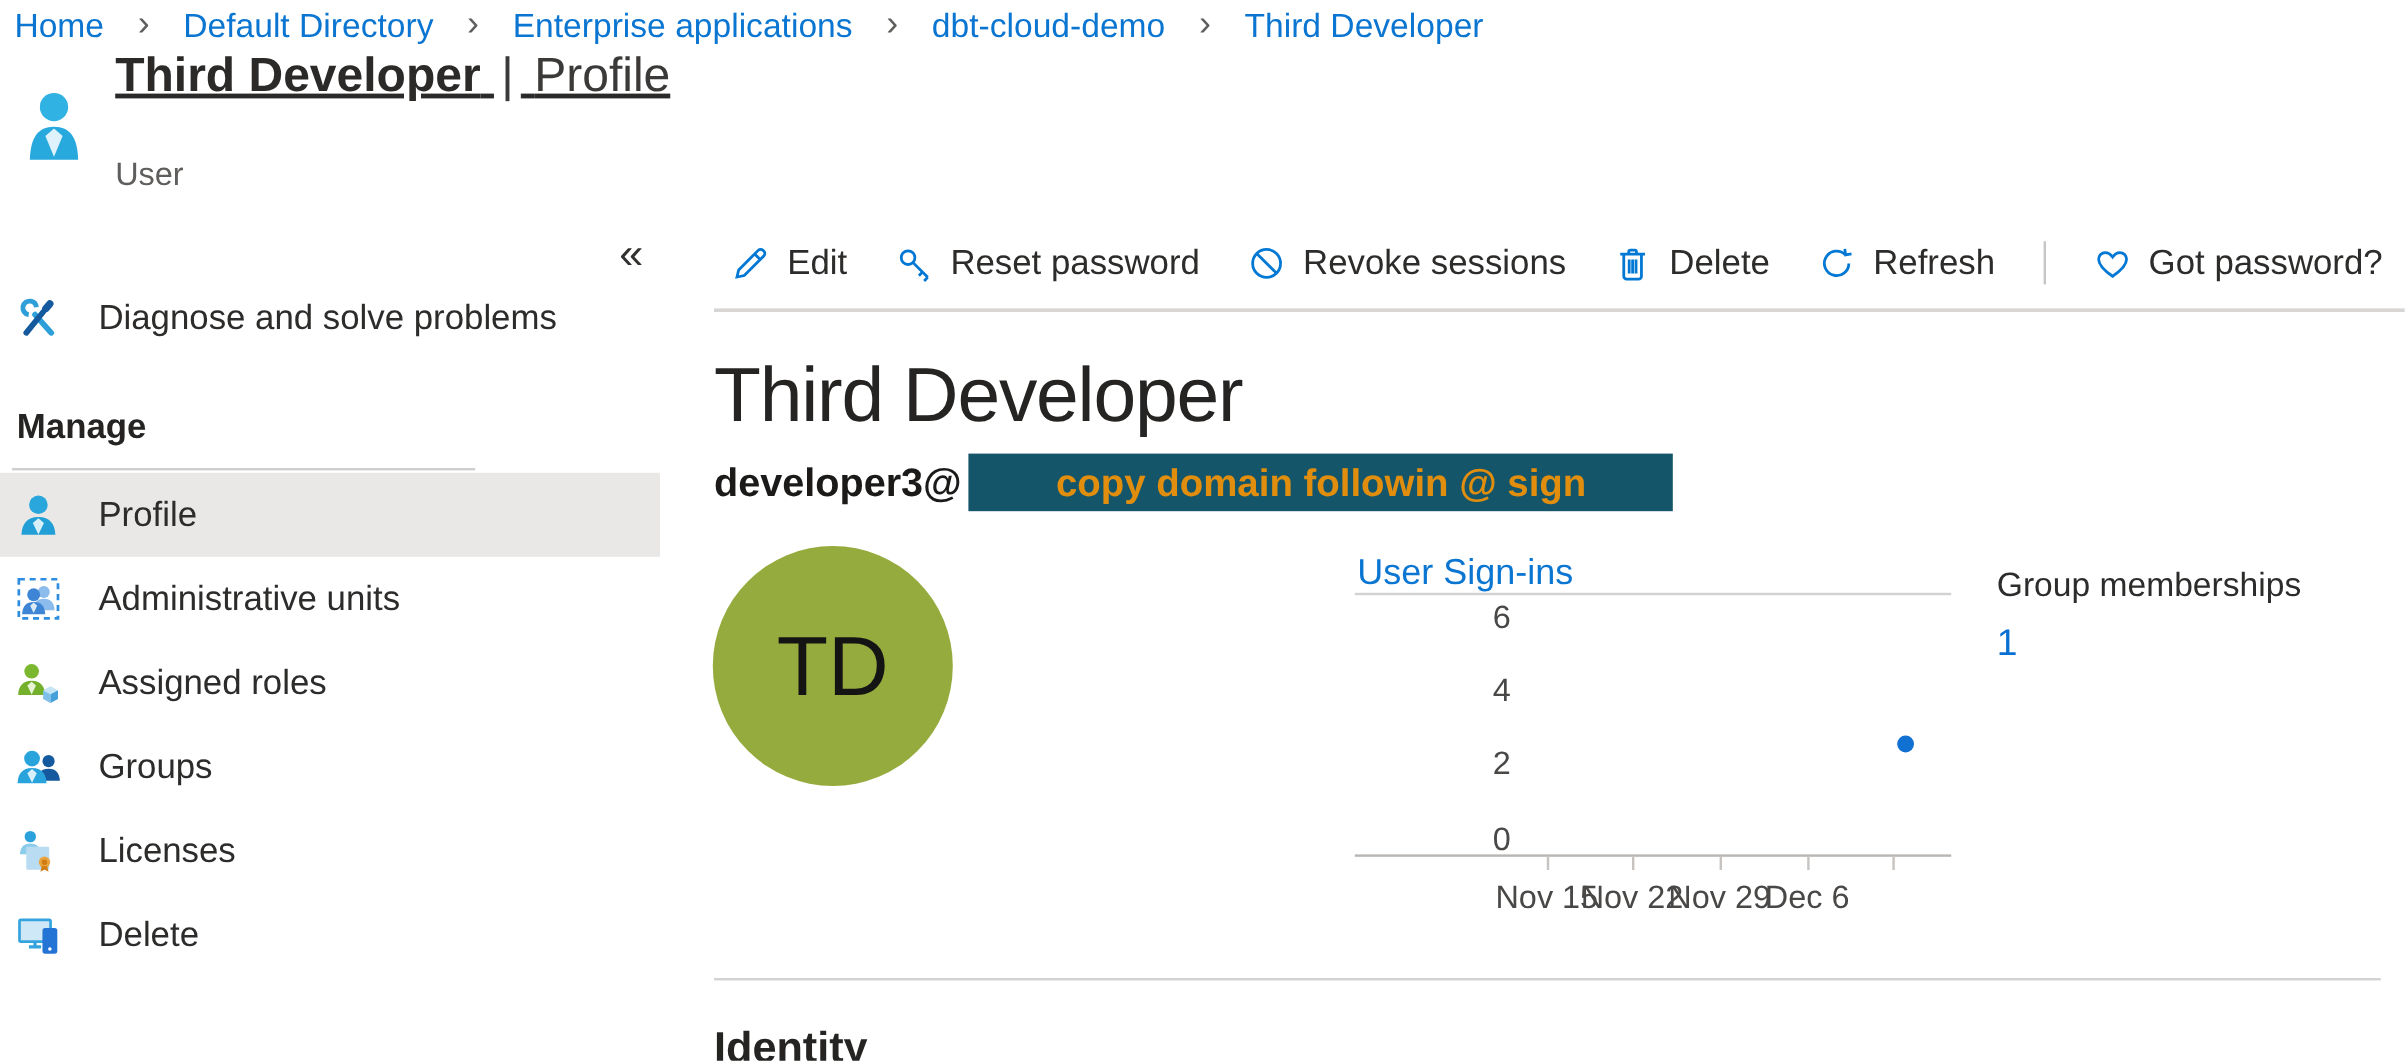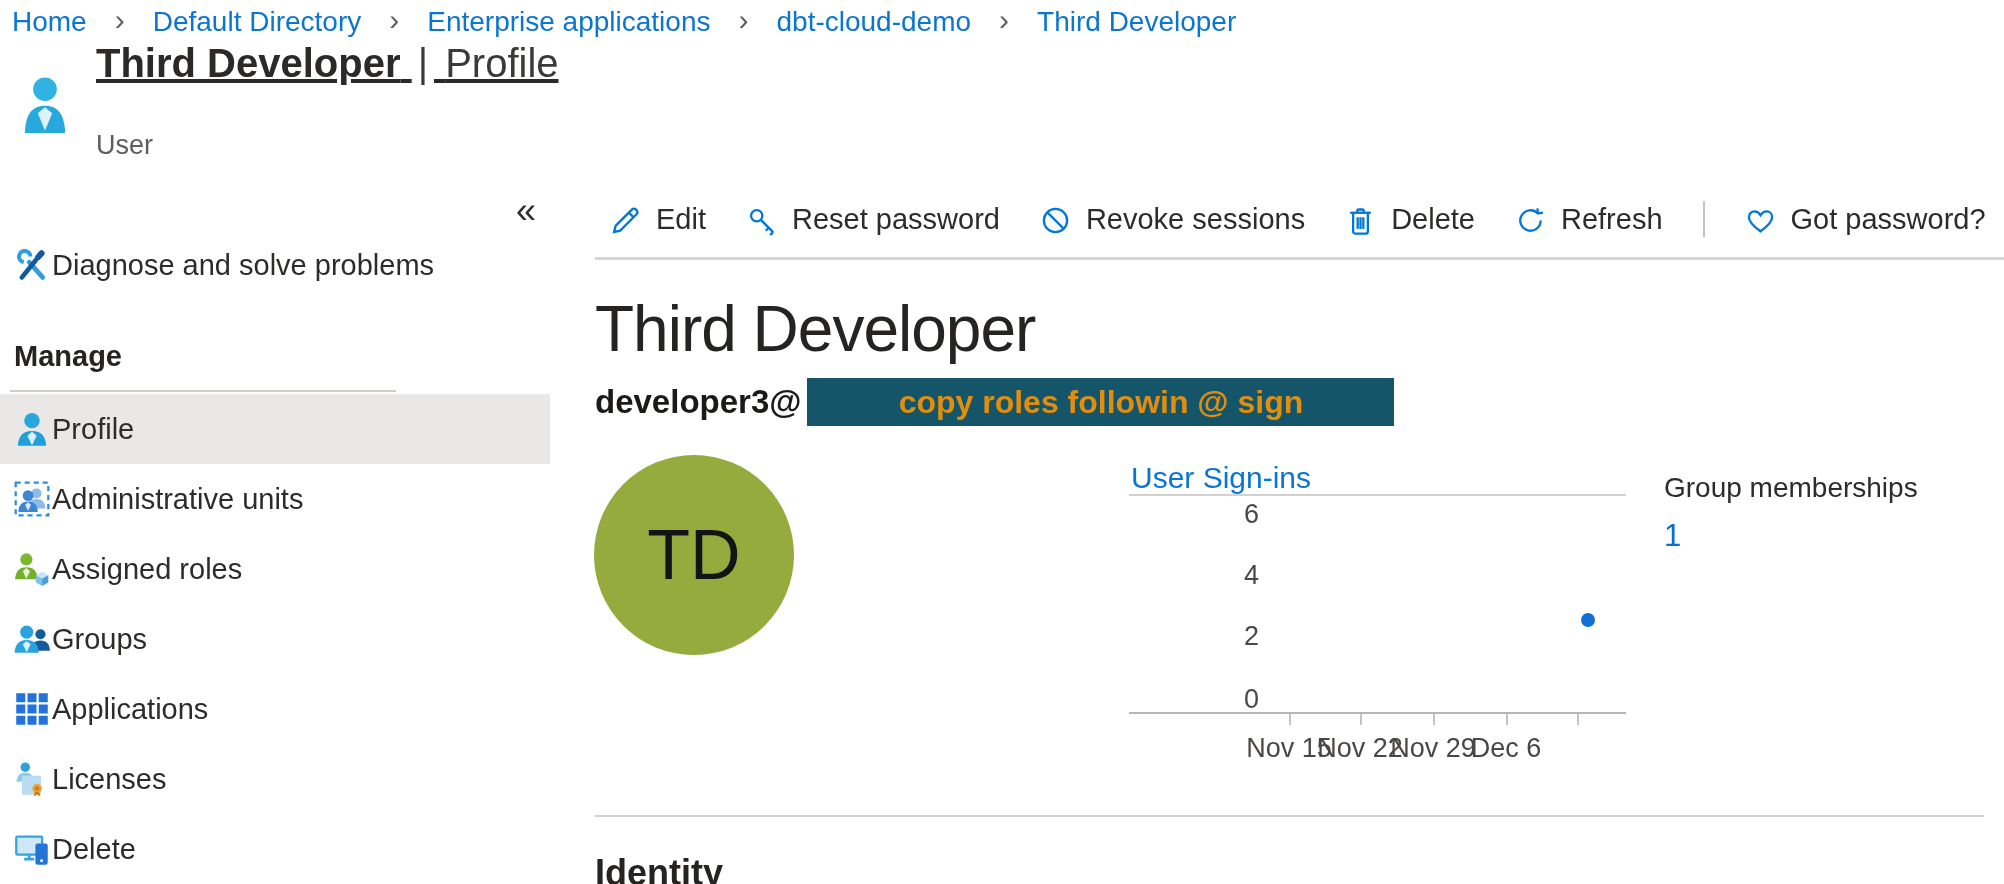--- a/index.html
+++ b/index.html
@@ -18,30 +18,30 @@
   
   .hdr-icon { position:absolute; left:22px; top:74px; width:46px; height:62px; }
   .page-title { position:absolute; left:96px; top:40px; font-size:40px; line-height:1.15; color:#2b2a29; white-space:nowrap;text-decoration:underline; }
   .page-title .t-bold { font-weight:700; }
   .page-title .t-sep { font-weight:300; color:#3b3a39; padding:0 6px; }
   .page-title .t-page { font-weight:400; color:#3b3a39; }
   .subtitle { position:absolute; left:96px; top:130px; font-size:27px; color:#605e5c; }
   
   .sidebar { position:absolute; left:0; top:185px; width:560px; bottom:0; }
   .collapse-btn { position:absolute; left:516px; top:8px; font-size:36px; color:#33312f; cursor:pointer; line-height:1; }
-  .side-item { display:flex; align-items:center; height:70px; padding-left:14px; gap:2px; font-size:29px; color:#2d2c2b; cursor:pointer; }
+  .side-item { display:flex; align-items:center; height:70px; padding-left:14px; gap:32px; font-size:29px; color:#2d2c2b; cursor:pointer; }
   .side-item .icon { width:36px; height:36px; flex:0 0 36px; }
   .side-item.selected { background:#e9e8e7; }
   .diagnose-item { position:absolute; left:0; top:45px; right:10px; }
   .section-hdr { position:absolute; left:14px; top:155px; font-size:29px; font-weight:700; color:#252423; }
   .side-divider { position:absolute; left:10px; top:205px; width:386px; height:2px; background:#d0cecc; }
   .side-list { position:absolute; left:0; top:209px; width:550px; }
   
   .toolbar { position:absolute; left:610px; top:193px; height:52px; display:flex; align-items:center; gap:40px; }
-  .tb-btn { display:flex; align-items:flex-end; gap:15px; font-size:29px; color:#2d2c2b; cursor:pointer; white-space:nowrap; }
+  .tb-btn { display:flex; align-items:center; gap:15px; font-size:29px; color:#2d2c2b; cursor:pointer; white-space:nowrap; }
   .tb-btn svg { width:31px; height:31px; }
   .tb-sep { width:2px; height:36px; background:#c8c6c4; }
   .toolbar-divider { position:absolute; left:595px; top:257px; right:0; height:3px; background:#d8d6d4; }
   
   .display-name { position:absolute; left:595px; top:292px; font-size:64px; font-weight:400; letter-spacing:-1px; color:#252423; }
   .email-row { position:absolute; left:595px; top:378px; height:48px; display:flex; align-items:center; }
   .email-prefix { font-size:33px; font-weight:700; color:#1b1a19; margin-right:6px; }
   .email-redaction { width:587px; height:48px; background:#15556a; color:#e18e0f; font-size:32px; font-weight:700; display:flex; align-items:center; justify-content:center; white-space:nowrap; }
   .avatar { position:absolute; left:594px; top:455px; width:200px; height:200px; border-radius:50%; background:#96ab3e; display:flex; align-items:center; justify-content:center; font-size:70px; color:#141414; cursor:pointer; }
   
@@ -143,36 +143,20 @@
       <svg class="icon" viewBox="0 0 34 32">
         <circle cx="25" cy="11.5" r="4.8" fill="#155a9e"></circle>
         <path d="M25 17.5c-6 0-8.6 3.5-8.9 9.5h17.8c-.3-6-2.9-9.5-8.9-9.5z" fill="#155a9e"></path>
         <circle cx="12" cy="9.5" r="6.2" fill="#29a3dc"></circle>
         <path d="M12 17c-7.8 0-11.1 4.7-11.4 12h22.8C23.1 21.7 19.8 17 12 17z" fill="#29a3dc"></path>
         <path d="M12 17.8l3.7 3.2-3.7 7.6-3.7-7.6z" fill="#d8f0fa"></path>
       </svg>
       <span>Groups</span>
     </div>
 
-    <div class="side-item">
-      <svg class="icon" viewBox="0 0 32 32">
-        <g fill="#2272d9">
-          <rect x="2" y="2" width="8" height="8"></rect>
-            <rect x="12" y="2" width="8" height="8"></rect>
-            <rect x="22" y="2" width="8" height="8"></rect>
-          <rect x="2" y="12" width="8" height="8"></rect>
-            <rect x="12" y="12" width="8" height="8"></rect>
-            <rect x="22" y="12" width="8" height="8"></rect>
-          <rect x="2" y="22" width="8" height="8"></rect>
-            <rect x="12" y="22" width="8" height="8"></rect>
-            <rect x="22" y="22" width="8" height="8"></rect>
-        </g>
-      </svg>
-      <span>Applications</span>
-    </div>
 
     <div class="side-item">
       <svg class="icon" viewBox="0 0 32 32">
         <circle cx="10" cy="5.5" r="4.2" fill="#2ba2db"></circle>
         <path d="M10 10.5c-5.2 0-7.4 3-7.7 8h15.4c-.3-5-2.5-8-7.7-8z" fill="#2ba2db" opacity="0.55"></path>
         <rect x="7" y="13" width="17" height="17" rx="1" fill="#b9dcf2"></rect>
         <circle cx="20.5" cy="24.5" r="4.2" fill="#e8a33d"></circle>
         <circle cx="20.5" cy="24.5" r="2" fill="#d07c12"></circle>
         <polygon points="18.5,27.5 17.5,31.5 20.5,29.8 23.5,31.5 22.5,27.5" fill="#d07c12"></polygon>
       </svg>
@@ -242,21 +226,21 @@
     </svg>
     <span>Got password?</span>
   </div>
 </div>
 <div class="toolbar-divider"></div>
 
 <div class="display-name">Third Developer</div>
 
 <div class="email-row">
   <span class="email-prefix">developer3@</span>
-  <span class="email-redaction">copy roles followin @ sign</span>
+  <span class="email-redaction">copy domain followin @ sign</span>
 </div>
 
 <div class="avatar">
   <span>TD</span>
 </div>
 
 <div class="chart">
   <a class="chart-title">User Sign-ins</a>
   <div class="chart-underline"></div>
 

